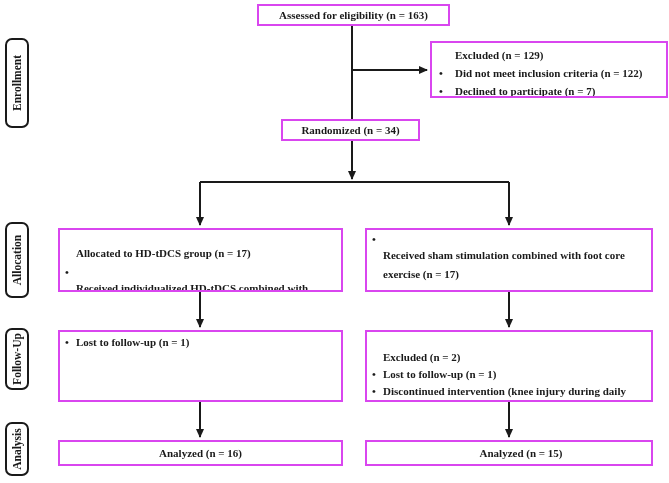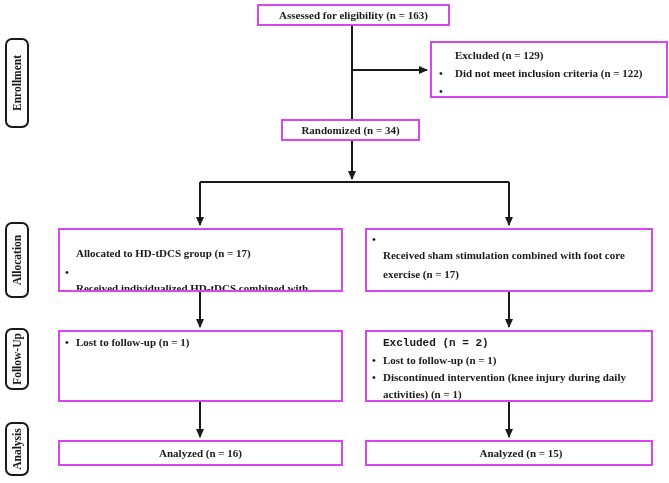--- a/index.html
+++ b/index.html
@@ -38,21 +38,21 @@
   #box-randomized{left:281px;top:119px;width:139px;height:22px;}
   #box-alloc-left{left:58px;top:228px;width:285px;height:64px;}
   #box-alloc-right{left:365px;top:228px;width:288px;height:64px;}
   #box-alloc-left .title,#box-alloc-right .title{padding-top:14px;line-height:19px;}
   #box-alloc-left .bullet,#box-alloc-right .bullet{line-height:19px;}
   #box-alloc-left .btext,#box-alloc-right .btext{max-width:252px;margin-top:16px;}
   #box-followup-left{left:58px;top:330px;width:285px;height:72px;}
   #box-followup-left .title{padding-top:8px;line-height:21px;}
   #box-followup-left .bullet{line-height:21px;}
   #box-followup-right{left:365px;top:330px;width:288px;height:72px;}
-  #box-followup-right .title{padding-top:3px;line-height:17px;font-family:Liberation Mono, monospace;}
+  #box-followup-right .title{padding-top:17px;line-height:17px;}
   #box-followup-right .bullet{line-height:17px;}
   #box-followup-right .btext.wrapped{max-width:268px;}
   #box-analyzed-left{left:58px;top:440px;width:285px;height:26px;}
   #box-analyzed-right{left:365px;top:440px;width:288px;height:26px;padding-left:24px;}
   
   #stage-enrollment{left:5px;top:38px;width:24px;height:90px;}
   #stage-allocation{left:5px;top:222px;width:24px;height:76px;}
   #stage-followup{left:5px;top:328px;width:24px;height:62px;}
   #stage-analysis{left:5px;top:422px;width:24px;height:54px;}
 </style>
@@ -99,20 +99,21 @@
   </div>
 
   <div class="box list" id="box-excluded-enrollment">
     <div class="title">Excluded (n = 129)</div>
     <div class="bullet">
       <span class="marker">•</span>
       <span class="btext nowrap">Did not meet inclusion criteria (n = 122)</span>
     </div>
     <div class="bullet">
       <span class="marker">•</span>
+      <span class="btext nowrap">Declined to participate (n = 7)</span>
     </div>
   </div>
 
   <div class="box center" id="box-randomized">
     <span>Randomized (n = 34)</span>
   </div>
 
   <div class="box list" id="box-alloc-left">
     <div class="title">Allocated to HD-tDCS group (n = 17)</div>
     <div class="bullet">

